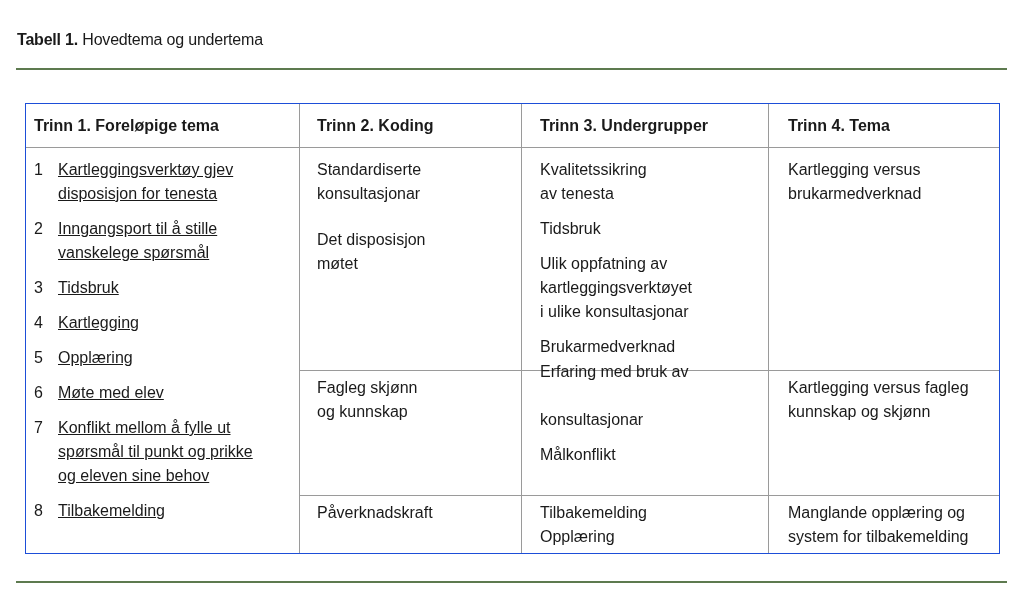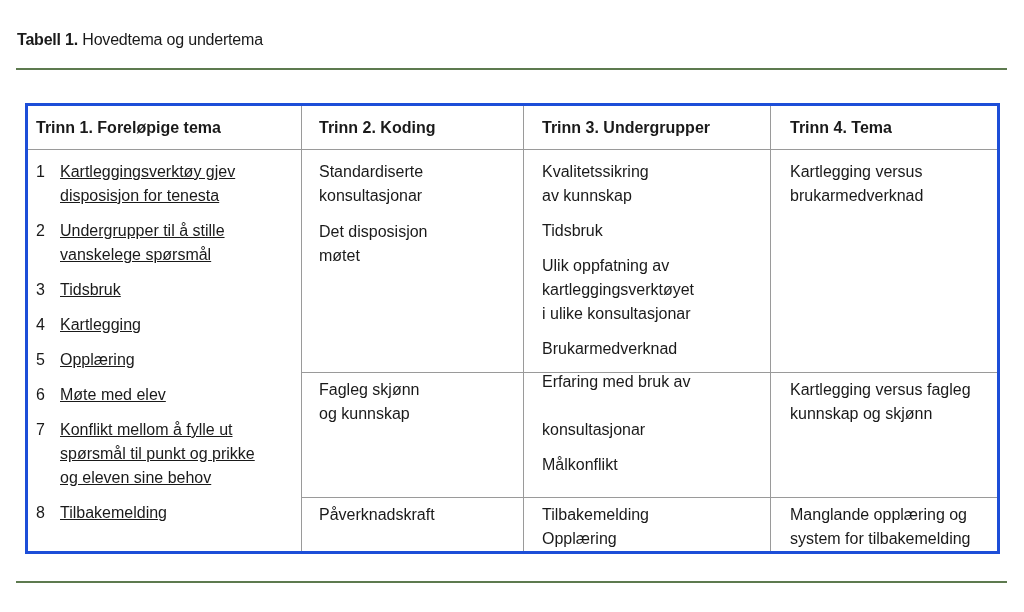--- a/index.html
+++ b/index.html
@@ -4,21 +4,21 @@
 <style>
   html, body { margin:0; padding:0; background:#ffffff; }
   body { width:1024px; height:612px; position:relative; overflow:hidden;
          font-family:"Liberation Sans", "DejaVu Sans", sans-serif; color:#1a1a1a; }
   .title { position:absolute; left:17px; top:24px; font-size:16px; line-height:32px; letter-spacing:-0.2px; }
   .title b { font-weight:bold; }
   .rule { position:absolute; left:16px; width:991px; height:2px; background:#5d7a4f; }
   .rule.top { top:68px; }
   .rule.bottom { top:581px; }
   .tbl { position:absolute; left:25px; top:103px; width:975px; height:451px;
-         border:3px solid #1d4ed8; box-sizing:border-box; }
+         border:1px solid #1d4ed8; box-sizing:border-box; }
   .hline { position:absolute; left:0; right:0; height:1px; background:#9a9a9a; }
   .vline { position:absolute; width:1px; background:#9a9a9a; }
   .cell { position:absolute; font-size:16px; line-height:24px; }
   .hdr { font-weight:bold; font-size:16px; line-height:22px; }
   .para { margin:0 0 11px 0; }
   .para:last-child { margin-bottom:0; }
   .num-item { display:flex; margin:0 0 11px 0; }
   .num-item .n { width:24px; flex:0 0 24px; }
   .num-item .t { flex:1;text-decoration:underline; }
 </style>
@@ -42,21 +42,21 @@
   <div class="cell hdr" style="left:514px; top:11px">Trinn 3. Undergrupper</div>
   <div class="cell hdr" style="left:762px; top:11px">Trinn 4. Tema</div>
 
   <div class="cell" style="left:8px; top:54px; width:260px">
     <div class="num-item">
         <span class="n">1</span>
         <span class="t"><span>Kartleggingsverktøy gjev</span><br><span>disposisjon for tenesta</span></span>
       </div>
     <div class="num-item">
         <span class="n">2</span>
-        <span class="t"><span>Undergrupper til å stille</span><br><span>vanskelege spørsmål</span></span>
+        <span class="t"><span>Inngangsport til å stille</span><br><span>vanskelege spørsmål</span></span>
       </div>
     <div class="num-item">
         <span class="n">3</span>
         <span class="t">Tidsbruk</span>
       </div>
     <div class="num-item">
         <span class="n">4</span>
         <span class="t">Kartlegging</span>
       </div>
     <div class="num-item">
@@ -71,38 +71,38 @@
         <span class="n">7</span>
         <span class="t"><span>Konflikt mellom å fylle ut</span><br><span>spørsmål til punkt og prikke</span><br><span>og eleven sine behov</span></span>
       </div>
     <div class="num-item">
         <span class="n">8</span>
         <span class="t">Tilbakemelding</span>
       </div>
   </div>
 
   <div class="cell" style="left:291px; top:54px; width:200px">
-    <p class="para" style="margin-bottom:12px"><span>Standardiserte</span><br><span>konsultasjonar</span></p>
+    <p class="para" style="margin-bottom:22px"><span>Standardiserte</span><br><span>konsultasjonar</span></p>
     <p class="para"><span>Det disposisjon</span><br><span>møtet</span></p>
   </div>
   <div class="cell" style="left:514px; top:54px; width:225px">
-    <p class="para"><span>Kvalitetssikring</span><br><span>av kunnskap</span></p>
+    <p class="para"><span>Kvalitetssikring</span><br><span>av tenesta</span></p>
 
     <p class="para"><span>Tidsbruk</span></p>
     <p class="para"><span>Ulik oppfatning av</span><br><span>kartleggingsverktøyet</span><br><span>i ulike konsultasjonar</span></p>
     <p class="para"><span>Brukarmedverknad</span></p>
   </div>
   <div class="cell" style="left:291px; top:272px; width:200px">
     <p class="para"><span>Fagleg skjønn</span><br><span>og kunnskap</span></p>
   </div>
 
   <div class="cell" style="left:762px; top:54px; width:210px">
     <p class="para"><span>Kartlegging versus</span><br><span>brukarmedverknad</span></p>
   </div>
-  <div class="cell" style="left:514px; top:264px; width:225px">
+  <div class="cell" style="left:514px; top:256px; width:225px">
     <p class="para"><span>Erfaring med bruk av</span><br><br><span>konsultasjonar</span></p>
     <p class="para"><span>Målkonflikt</span></p>
   </div>
   <div class="cell" style="left:291px; top:397px; width:200px">
     <p class="para"><span>Påverknadskraft</span></p>
   </div>
 
   <div class="cell" style="left:762px; top:272px; width:210px">
     <p class="para"><span>Kartlegging versus fagleg</span><br><span>kunnskap og skjønn</span></p>
   </div>

